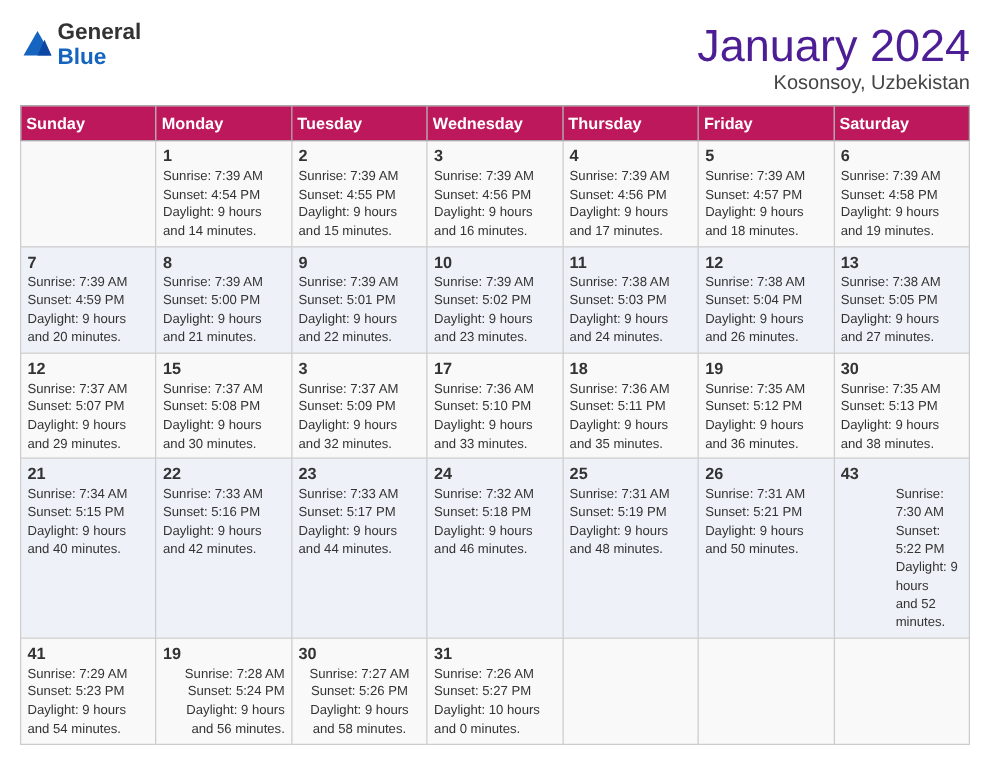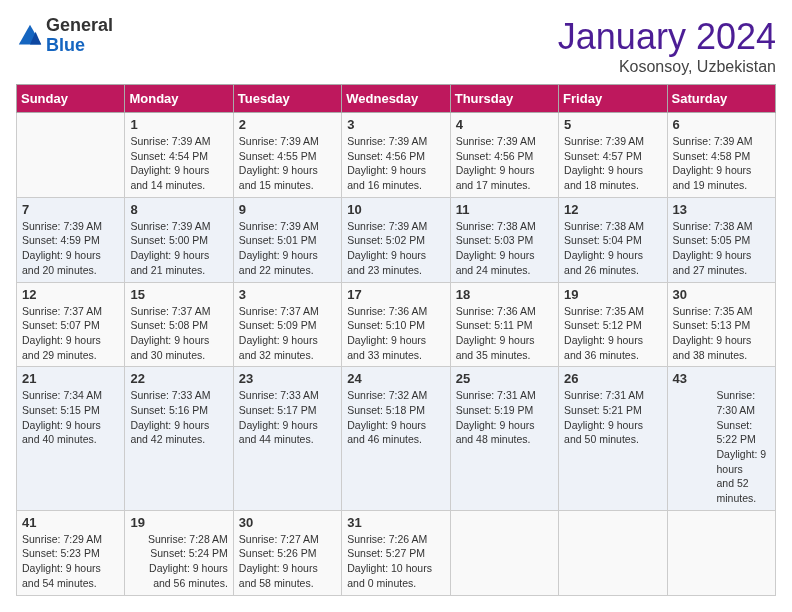--- a/index.html
+++ b/index.html
@@ -324,21 +324,21 @@
         </td>
         <td>
           <span class="day-number">19</span>
           <div class="cell-content" style="white-space: pre-line; text-align: right;">Sunrise: 7:28 AM
 Sunset: 5:24 PM
 Daylight: 9 hours
 and 56 minutes.</div>
         </td>
         <td>
           <span class="day-number">30</span>
-          <div class="cell-content" style="white-space: pre-line;">Sunrise: 7:27 AM
+          <div class="cell-content" style="white-space: pre-line; text-align: center;">Sunrise: 7:27 AM
 Sunset: 5:26 PM
 Daylight: 9 hours
 and 58 minutes.</div>
         </td>
         <td>
           <span class="day-number">31</span>
           <div class="cell-content" style="white-space: pre-line;">Sunrise: 7:26 AM
 Sunset: 5:27 PM
 Daylight: 10 hours
 and 0 minutes.</div>

